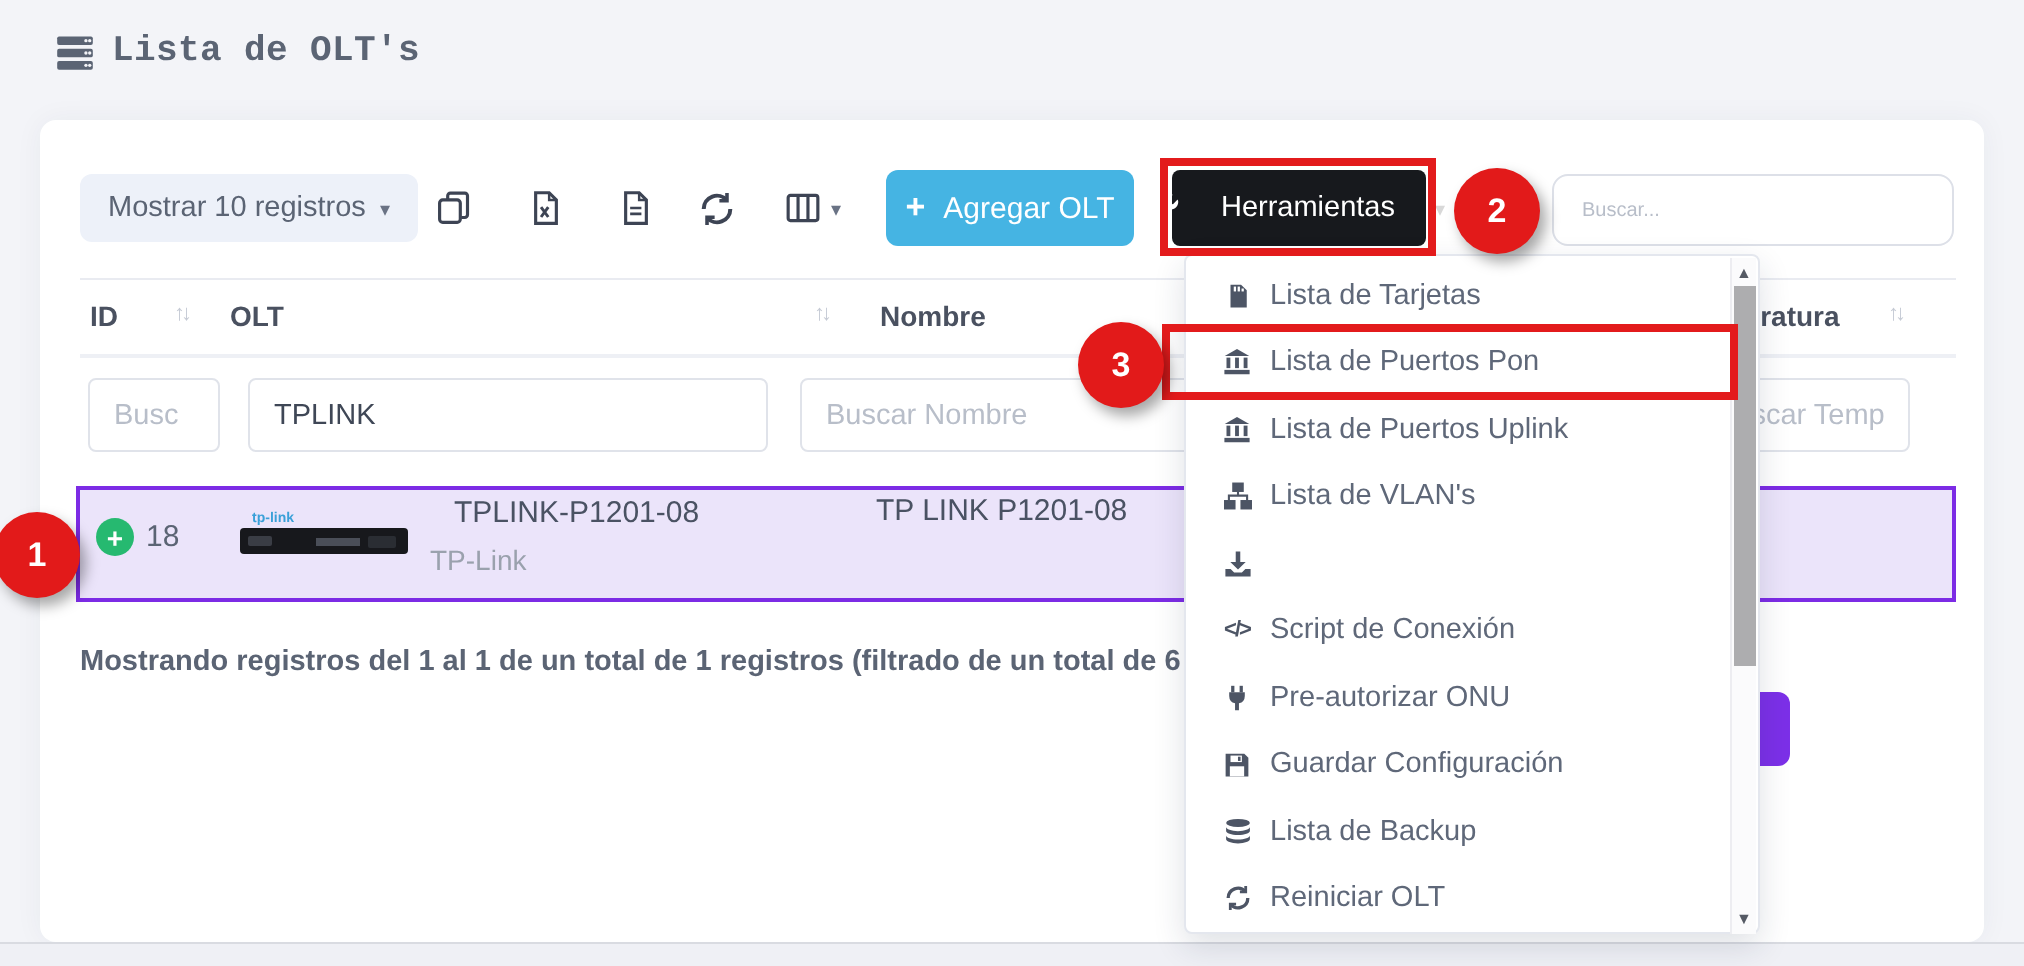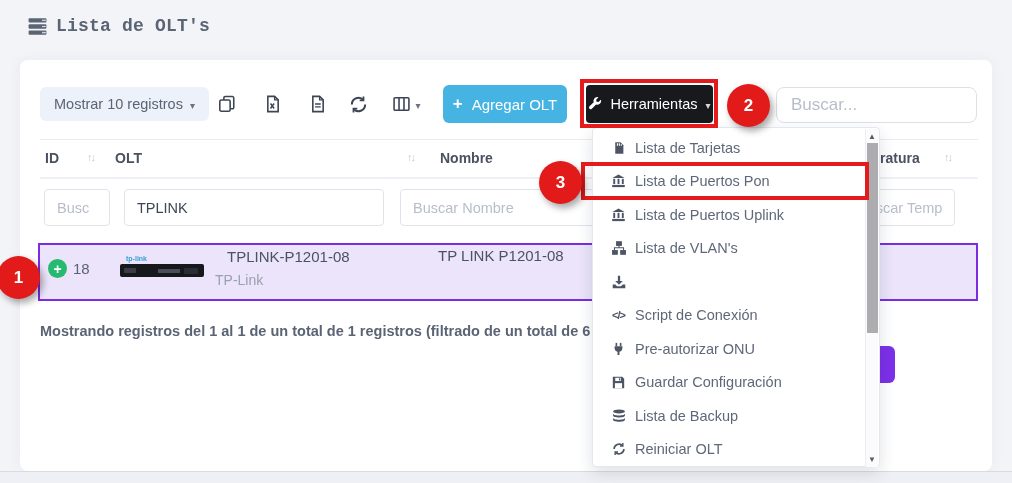--- a/index.html
+++ b/index.html
@@ -13,23 +13,23 @@
 
   
   .card { position:absolute; left:20px; top:60px; width:972px; height:411px; background:#ffffff; border-radius:8px; box-shadow:0 0 14px rgba(40,50,80,.05); }
 
   
   .btn-show { position:absolute; left:40px; top:87px; height:34px; padding:0 14px; background:#edf1f9; border:none; border-radius:6px; color:#5b6474; font-size:14.5px; font-family:inherit; display:flex; align-items:center; gap:7px; cursor:pointer; z-index:2;text-align:center; }
   .caret { font-size:10px; color:#6a7385; position:relative; top:1px; }
   .tool-icon { position:absolute; top:94px; width:22px; height:20px; color:#3d4454; display:flex; align-items:center; justify-content:center; cursor:pointer; z-index:2; }
   .btn-add { position:absolute; left:443px; top:85px; width:124px; height:38px; background:#45b4e3; color:#fff; border:none; border-radius:6px; font-size:15px; font-family:inherit; display:flex; align-items:center; justify-content:center; gap:9px; cursor:pointer; z-index:2; }
   .btn-add .plus { font-size:17px; font-weight:700; }
-  .btn-tools { position:absolute; left:586px; top:85px; width:127px; height:38px; background:#17191d; color:#fff; border:none; border-radius:4px; font-size:14.5px; font-family:inherit; display:flex; align-items:center; justify-content:center; gap:8px; cursor:pointer; z-index:2; }
+  .btn-tools { position:absolute; left:586px; top:85px; width:127px; height:38px; background:#17191d; color:#fff; border:none; border-radius:4px; font-size:14.5px; font-family:inherit; display:flex; align-items:center; justify-content:center; gap:20px; cursor:pointer; z-index:2; }
   .btn-tools .caret { color:#d8d8d8; }
-  .search-input { position:absolute; left:776px; top:87px; width:201px; height:36px; border:1px solid #dde0e8; border-radius:8px; padding:12px 14px; font-size:17px; font-family:inherit; color:#3f4756; background:#fff; z-index:2; }
+  .search-input { position:absolute; left:776px; top:87px; width:201px; height:36px; border:1px solid #dde0e8; border-radius:8px; padding:12px 14px; font-size:10px; font-family:inherit; color:#3f4756; background:#fff; z-index:2; }
   .search-input::placeholder { color:#b8bec9; }
 
   
   .thead-line-top { position:absolute; left:40px; top:139px; width:938px; height:1px; background:#e9ebf1; }
   .thead-line-bot { position:absolute; left:40px; top:177px; width:938px; height:2px; background:#eef0f5; }
   .th { position:absolute; top:150px; font-size:14px; font-weight:700; color:#4a5160; cursor:pointer; white-space:nowrap; }
   .sort { position:absolute; top:151px; font-size:11px; color:#c6cbd5; letter-spacing:-2px; }
 
   
   .f-input { position:absolute; top:189px; height:37px; border:1px solid #e0e3ea; border-radius:4px; padding:0 12px; font-size:14.5px; font-family:inherit; color:#3f4756; background:#fff; }

